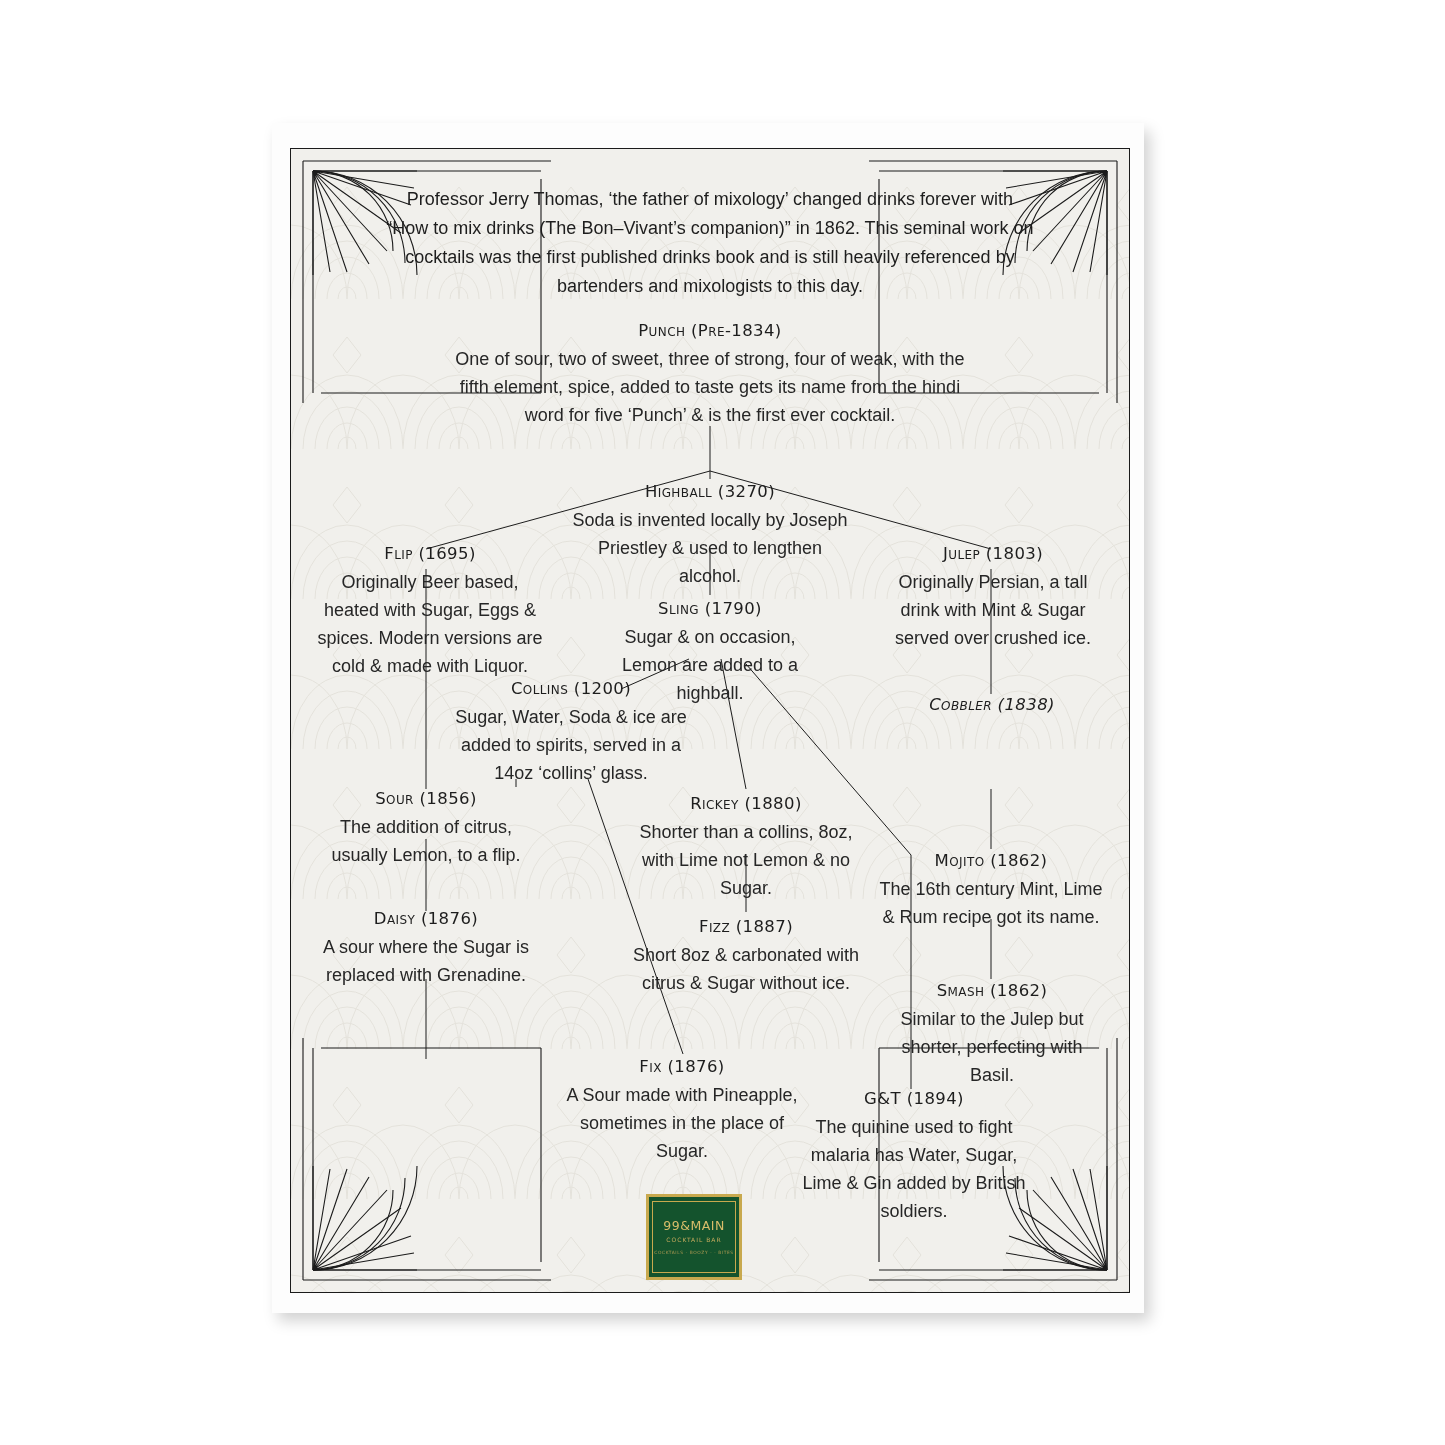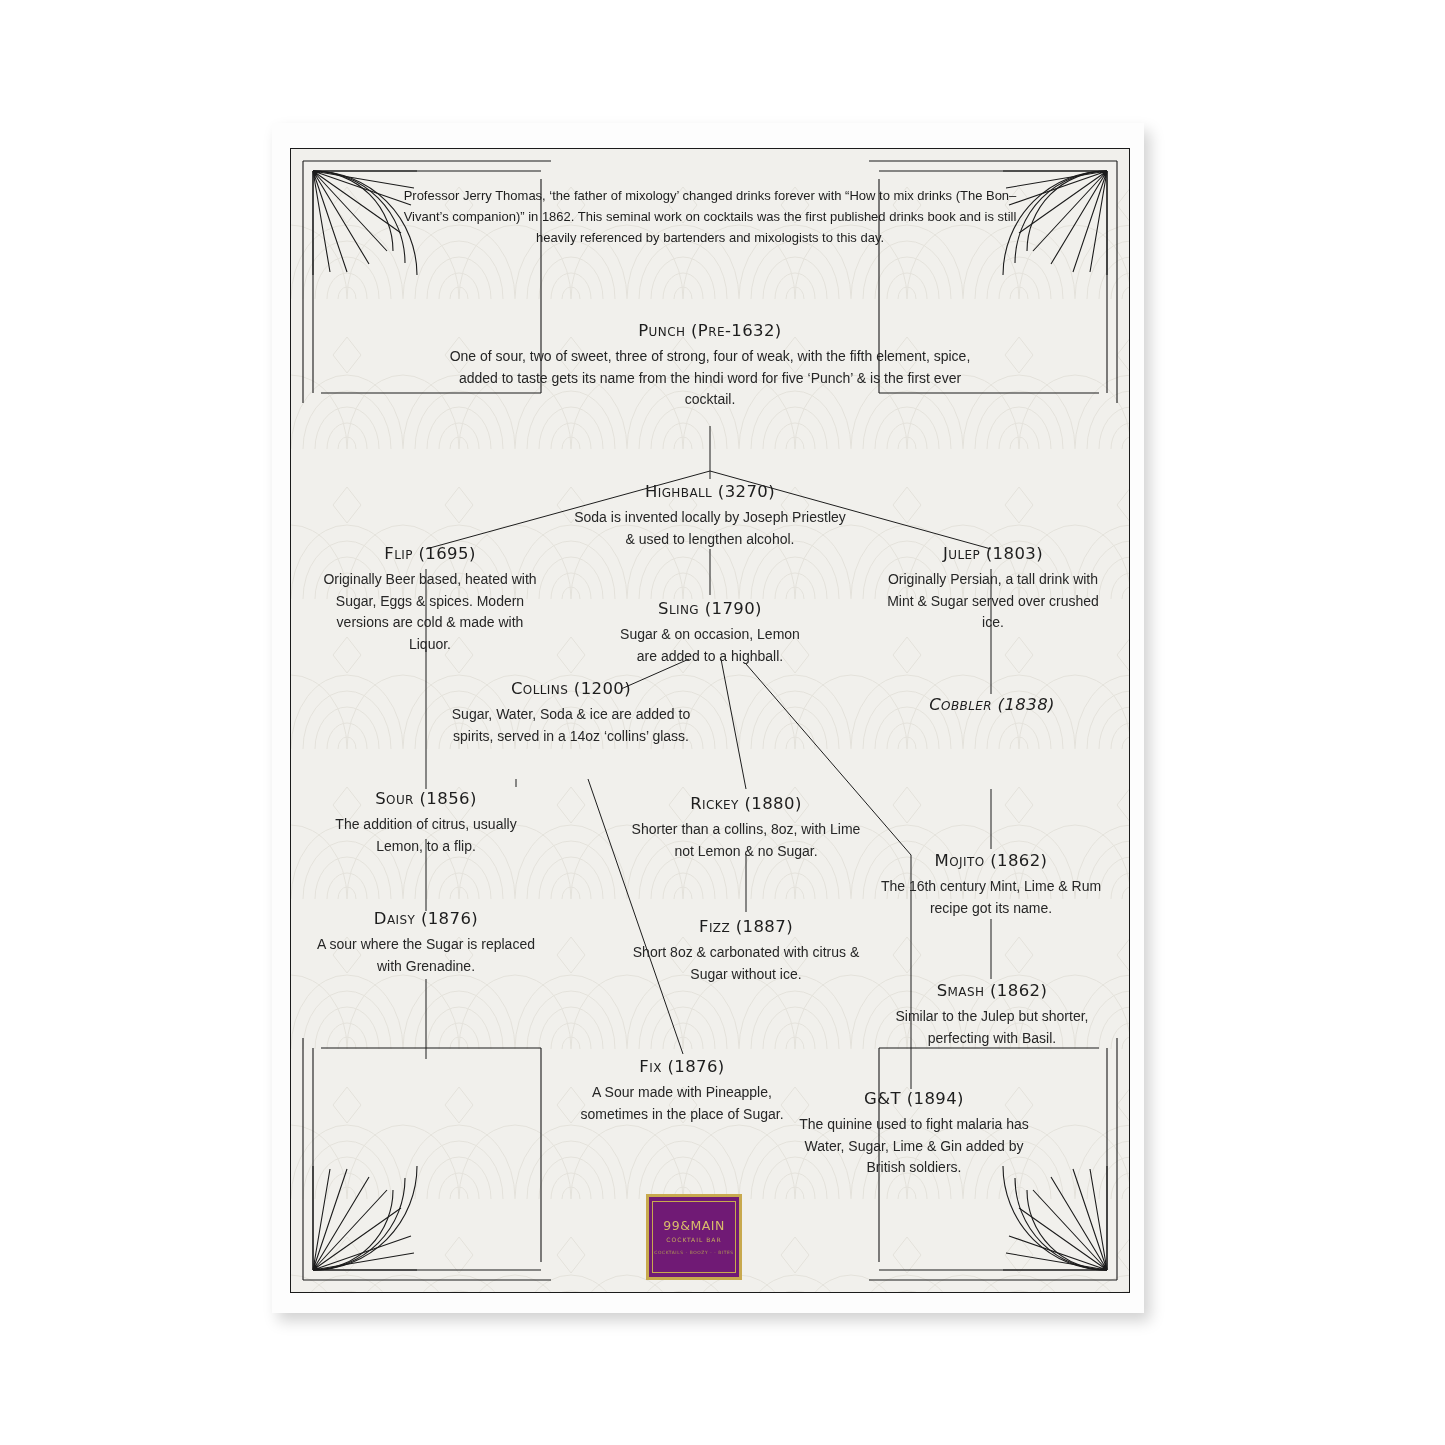--- a/index.html
+++ b/index.html
@@ -71,44 +71,44 @@
     font-family: "DejaVu Sans", sans-serif;
     font-size: 16.5px;
     letter-spacing: 0.4px;
     font-weight: 400;
     margin-bottom: 6px;
     white-space: nowrap;
     font-variant: small-caps;
   }
   .node-desc {
     font-family: "Liberation Sans", sans-serif;
-    font-size: 14px;
+    font-size: 18px;
     line-height: 1.55;
     color: #262626;
   }
 
   #intro {
     position: absolute;
     left: 95px;
     top: 36px;
     width: 648px;
     text-align: center;
     font-family: "Liberation Sans", sans-serif;
-    font-size: 13px;
+    font-size: 18px;
     line-height: 1.62;
     color: #1d1d1d;
   }
 
   #logo-badge {
     position: absolute;
     left: 355px;
     bottom: 12px;
     width: 96px;
     height: 86px;
-    background: #701a75;
+    background: #14532d;
     border: 3px solid #c8a94e;
     box-sizing: border-box;
     display: flex;
     flex-direction: column;
     align-items: center;
     justify-content: center;
     padding: 4px;
   }
   #logo-inner {
     border: 1px solid #c8a94e;
@@ -259,21 +259,21 @@
 
         <path d="M700,770 V830"></path>
 
         <path d="M455,515 L620,706 L620,940"></path>
       </g>
     </svg>
 
     <div id="intro">Professor Jerry Thomas, ‘the father of mixology’ changed drinks forever with “How to mix drinks (The Bon–Vivant’s companion)” in 1862. This seminal work on cocktails was the first published drinks book and is still heavily referenced by bartenders and mixologists to this day.</div>
 
     <div class="node" style="left:149px; top:172px; width:540px;">
-      <div class="node-title">Punch (Pre-1632)</div>
+      <div class="node-title">Punch (Pre-1834)</div>
       <div class="node-desc">One of sour, two of sweet, three of strong, four of weak, with the fifth element, spice, added to taste gets its name from the hindi word for five ‘Punch’ &amp; is the first ever cocktail.</div>
     </div>
 
     <div class="node" style="left:279px; top:333px; width:280px;">
       <div class="node-title">Highball (3270)</div>
       <div class="node-desc">Soda is invented locally by Joseph Priestley &amp; used to lengthen alcohol.</div>
     </div>
 
     <div class="node" style="left:25px; top:395px; width:228px;">
       <div class="node-title">Flip (1695)</div>

